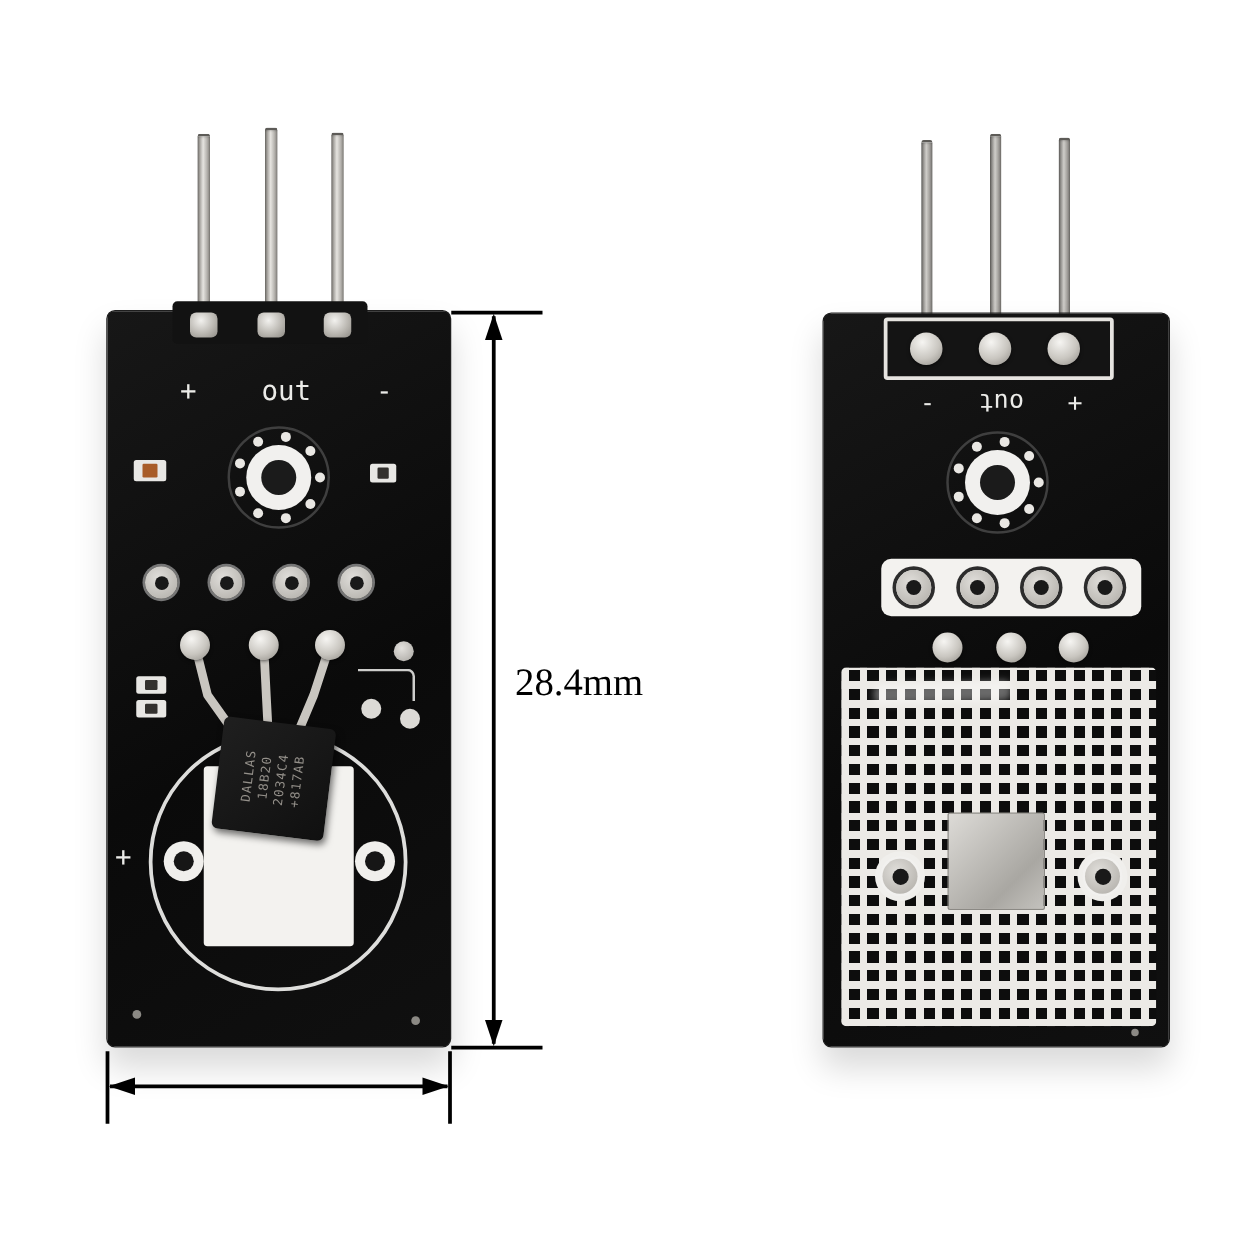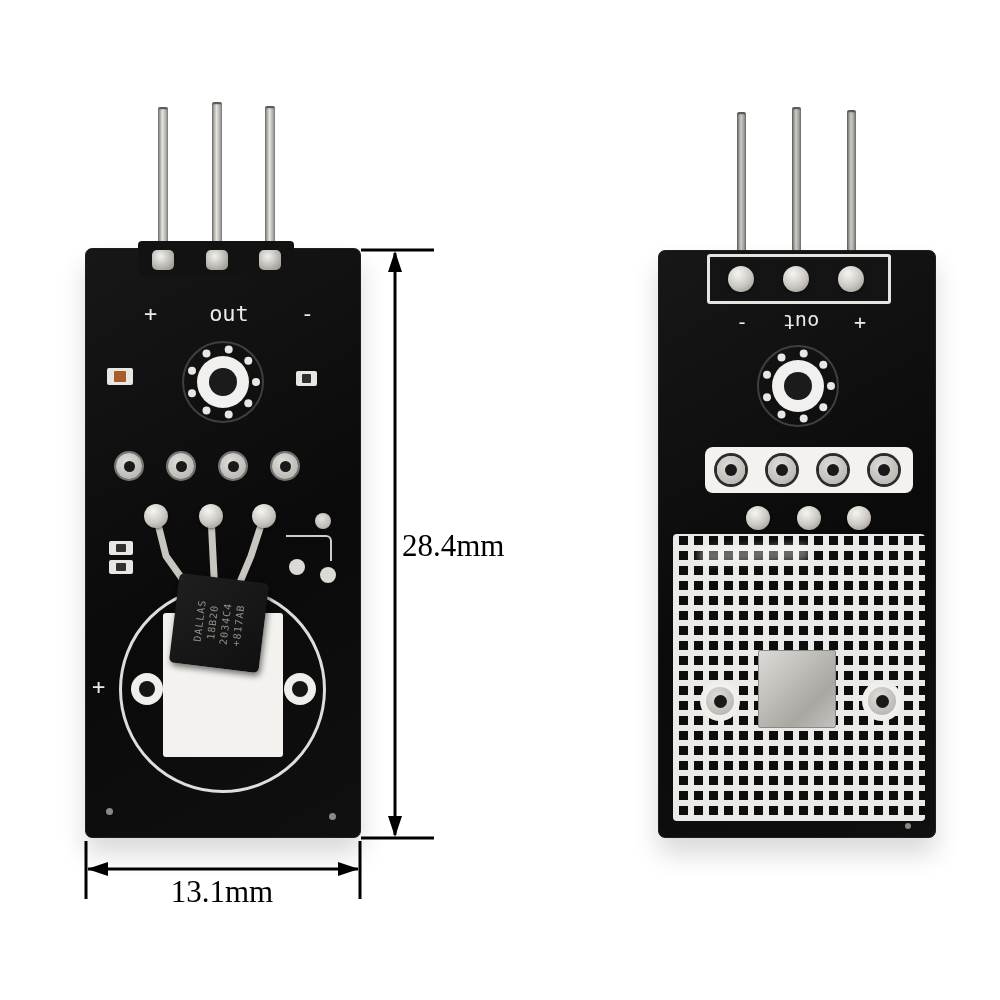--- a/index.html
+++ b/index.html
@@ -275,28 +275,27 @@
     <svg width="145" height="615" viewBox="0 0 145 615">
       <g stroke="#000" stroke-width="3">
         <line x1="6" y1="10" x2="79" y2="10"></line>
         <line x1="6" y1="598" x2="79" y2="598"></line>
         <line x1="40" y1="13" x2="40" y2="595"></line>
       </g>
       <polygon points="40,11 33,32 47,32" fill="#000"></polygon>
       <polygon points="40,597 33,576 47,576" fill="#000"></polygon>
     </svg>
   </div>
-  <div class="dim-label" style="left:402px;top:528px;">28.4mm</div>
+  <div class="dim-label" style="left:412px;top:528px;">28.4mm</div>
 
   <div class="abs dim" style="left:75px;top:835px;">
     <svg width="300" height="75" viewBox="0 0 300 75">
       <g stroke="#000" stroke-width="3">
         <line x1="11" y1="6" x2="11" y2="64"></line>
         <line x1="285" y1="6" x2="285" y2="64"></line>
         <line x1="13" y1="34" x2="283" y2="34"></line>
       </g>
       <polygon points="12,34 33,27 33,41" fill="#000"></polygon>
       <polygon points="284,34 263,27 263,41" fill="#000"></polygon>
     </svg>
   </div>
-  <div class="dim-label" style="left:118px;top:874px;width:208px;text-align:center;">13.1mm</div>
 
 </div>
 
 </body></html>

